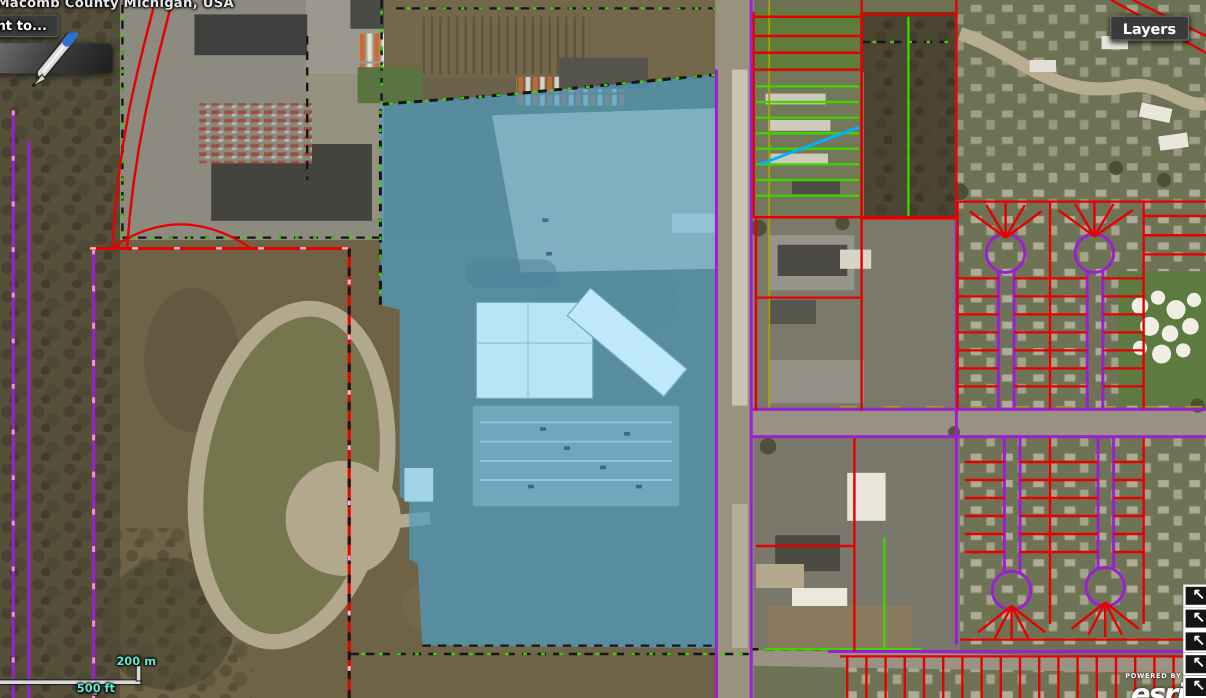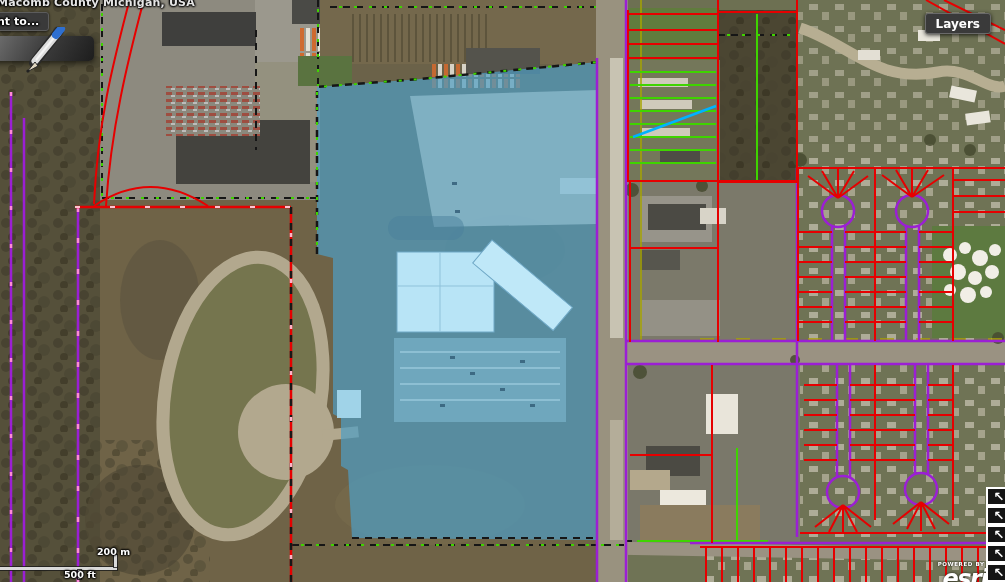--- a/index.html
+++ b/index.html
@@ -28,21 +28,21 @@
     color:var(--button-text,#fff);font-size:12px;font-weight:bold;
     font-family:inherit;box-shadow:0 1px 4px rgba(0,0,0,.8);cursor:pointer;text-align:right;
   }
   .sketch-box{
     position:absolute;left:-18px;top:36px;width:112px;height:25px;border-radius:5px;
     background:linear-gradient(120deg,#7a7a7a 0%,#3c3c3c 55%,#1d1d1d 100%);
     box-shadow:0 2px 6px rgba(0,0,0,.65);
   }
   .pencil-svg{position:absolute;left:24px;top:27px;}
 
-  .scalebar{position:absolute;left:0;top:546px;width:140px;height:36px;color:#ffffff;}
+  .scalebar{position:absolute;left:0;top:546px;width:140px;height:36px;color:#5eead4;}
   .scalebar .bar{position:absolute;background:#d9d9d9;box-shadow:0 0 0 1px rgba(25,25,25,.8);}
   .scalebar .h{left:0;top:21px;width:117px;height:3px;}
   .scalebar .tick-up{left:114px;top:9px;width:3px;height:12px;}
   .scalebar .tick-down{left:78px;top:24px;width:3px;height:9px;}
   .scalebar .lbl{position:absolute;font-size:9.5px;font-weight:bold;}
   .scalebar .metric{left:97px;top:0px;}
   .scalebar .imperial{left:64px;top:23px;text-align:center;}
 
   .esri-attr{position:absolute;right:13px;bottom:-9px;text-align:center;color:#fff;line-height:1;}
   .powered-by{font-size:5.5px;letter-spacing:.6px;font-weight:bold;

